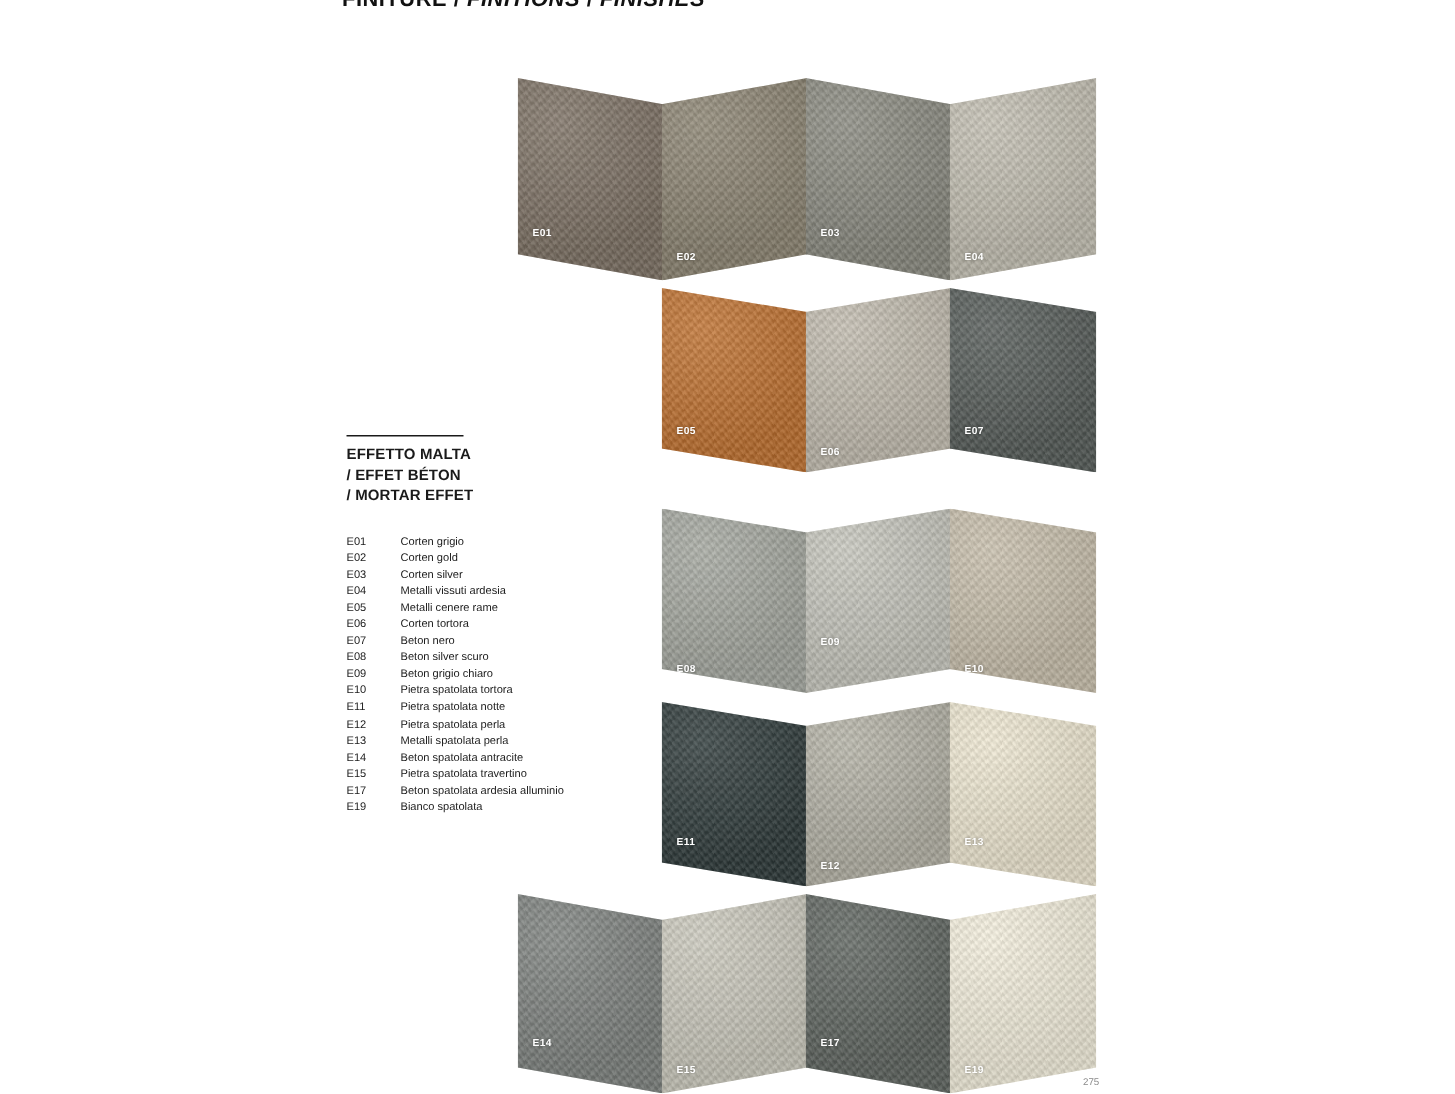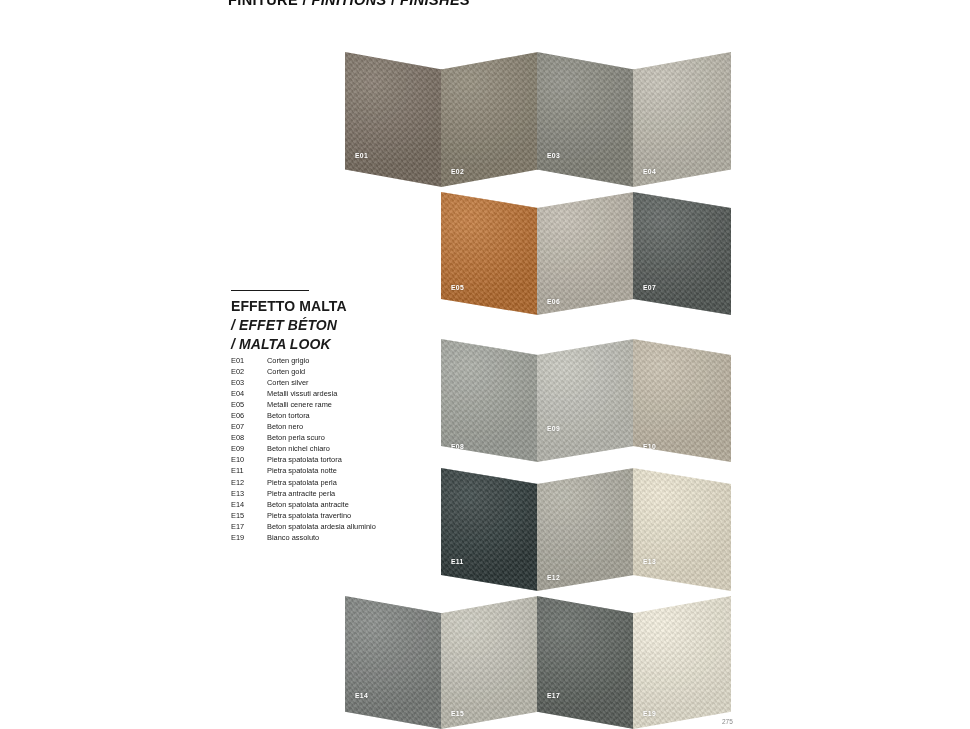--- a/index.html
+++ b/index.html
@@ -38,27 +38,27 @@
     top: 290px;
     width: 180px;
   }
   .caption-rule {
     width: 78px;
     height: 1px;
     background: #1a1a1a;
     margin-bottom: 6px;
   }
   .caption-title {
-    font-size: 14px;
+    font-size: 10px;
     font-weight: bold;
     line-height: 1.35;
     letter-spacing: 0.1px;
   }
   .caption-title .l2,
-  .caption-title .l3 { font-style: italic; }
+  .caption-title .l3 { }
 
   
   .legend {
     position: absolute;
     left: 231px;
     top: 355px;
     width: 260px;
     font-size: 7.4px;
     line-height: 11.05px;
     color: #1a1a1a;
@@ -195,21 +195,21 @@
     <span class="code dark" style="left:10px; top:114px; color:#ffffff;">E19</span>
   </div>
 
 </div>
 
 <div class="caption-block">
   <div class="caption-rule"></div>
   <div class="caption-title">
     <div class="l1">EFFETTO MALTA</div>
     <div class="l2">/ EFFET BÉTON</div>
-    <div class="l3">/ MALTA LOOK</div>
+    <div class="l3">/ MORTAR EFFET</div>
   </div>
 </div>
 
 <div class="legend" id="legend-host">
     <div class="legend-row">
       <span class="legend-code">E01</span>
       <span class="legend-name">Corten grigio</span>
     </div>
     <div class="legend-row">
       <span class="legend-code">E02</span>
@@ -222,61 +222,61 @@
     <div class="legend-row">
       <span class="legend-code">E04</span>
       <span class="legend-name">Metalli vissuti ardesia</span>
     </div>
     <div class="legend-row">
       <span class="legend-code">E05</span>
       <span class="legend-name">Metalli cenere rame</span>
     </div>
     <div class="legend-row">
       <span class="legend-code">E06</span>
-      <span class="legend-name">Beton tortora</span>
+      <span class="legend-name">Corten tortora</span>
     </div>
     <div class="legend-row">
       <span class="legend-code">E07</span>
       <span class="legend-name">Beton nero</span>
     </div>
     <div class="legend-row">
       <span class="legend-code">E08</span>
-      <span class="legend-name">Beton perla scuro</span>
+      <span class="legend-name">Beton silver scuro</span>
     </div>
     <div class="legend-row">
       <span class="legend-code">E09</span>
-      <span class="legend-name">Beton nichel chiaro</span>
+      <span class="legend-name">Beton grigio chiaro</span>
     </div>
     <div class="legend-row">
       <span class="legend-code">E10</span>
       <span class="legend-name">Pietra spatolata tortora</span>
     </div>
     <div class="legend-row">
       <span class="legend-code">E11</span>
       <span class="legend-name">Pietra spatolata notte</span>
     </div>
     <div class="legend-row">
       <span class="legend-code">E12</span>
       <span class="legend-name">Pietra spatolata perla</span>
     </div>
     <div class="legend-row">
       <span class="legend-code">E13</span>
-      <span class="legend-name">Pietra antracite perla</span>
+      <span class="legend-name">Metalli spatolata perla</span>
     </div>
     <div class="legend-row">
       <span class="legend-code">E14</span>
       <span class="legend-name">Beton spatolata antracite</span>
     </div>
     <div class="legend-row">
       <span class="legend-code">E15</span>
       <span class="legend-name">Pietra spatolata travertino</span>
     </div>
     <div class="legend-row">
       <span class="legend-code">E17</span>
       <span class="legend-name">Beton spatolata ardesia alluminio</span>
     </div>
     <div class="legend-row">
       <span class="legend-code">E19</span>
-      <span class="legend-name">Bianco assoluto</span>
+      <span class="legend-name">Bianco spatolata</span>
     </div>
   </div>
 
 <div class="page-number">275</div>
 
 </body></html>

